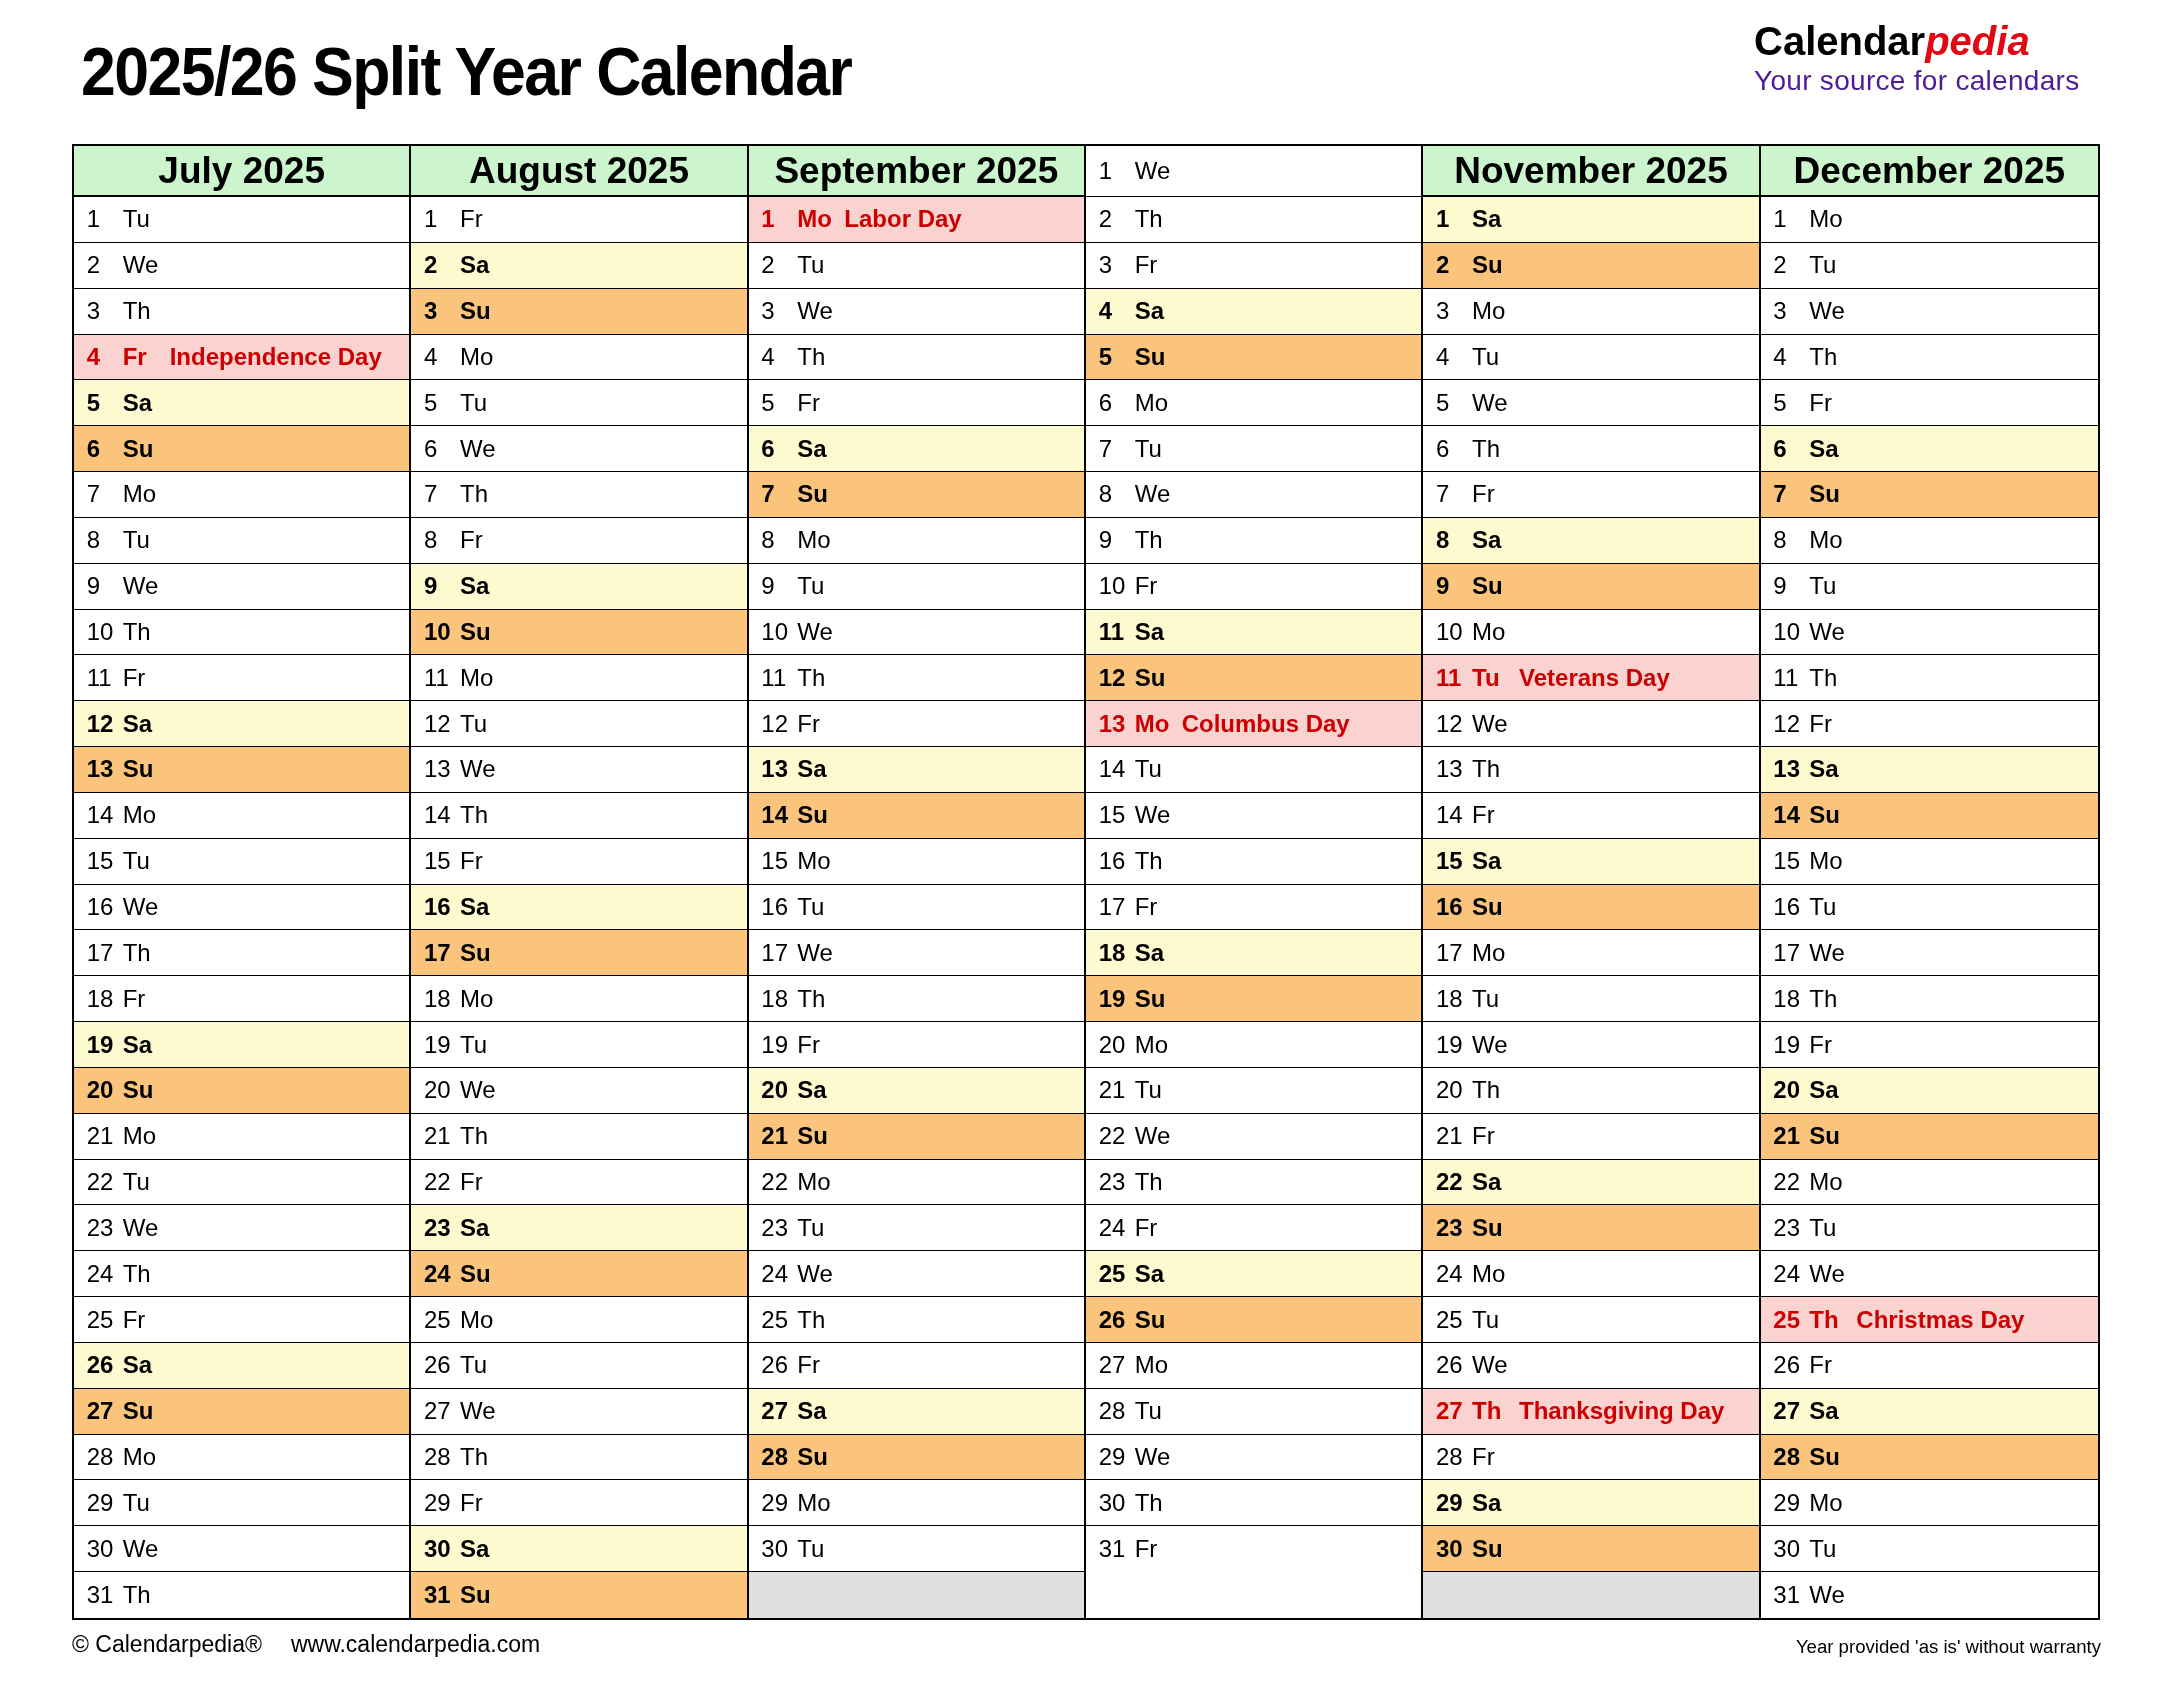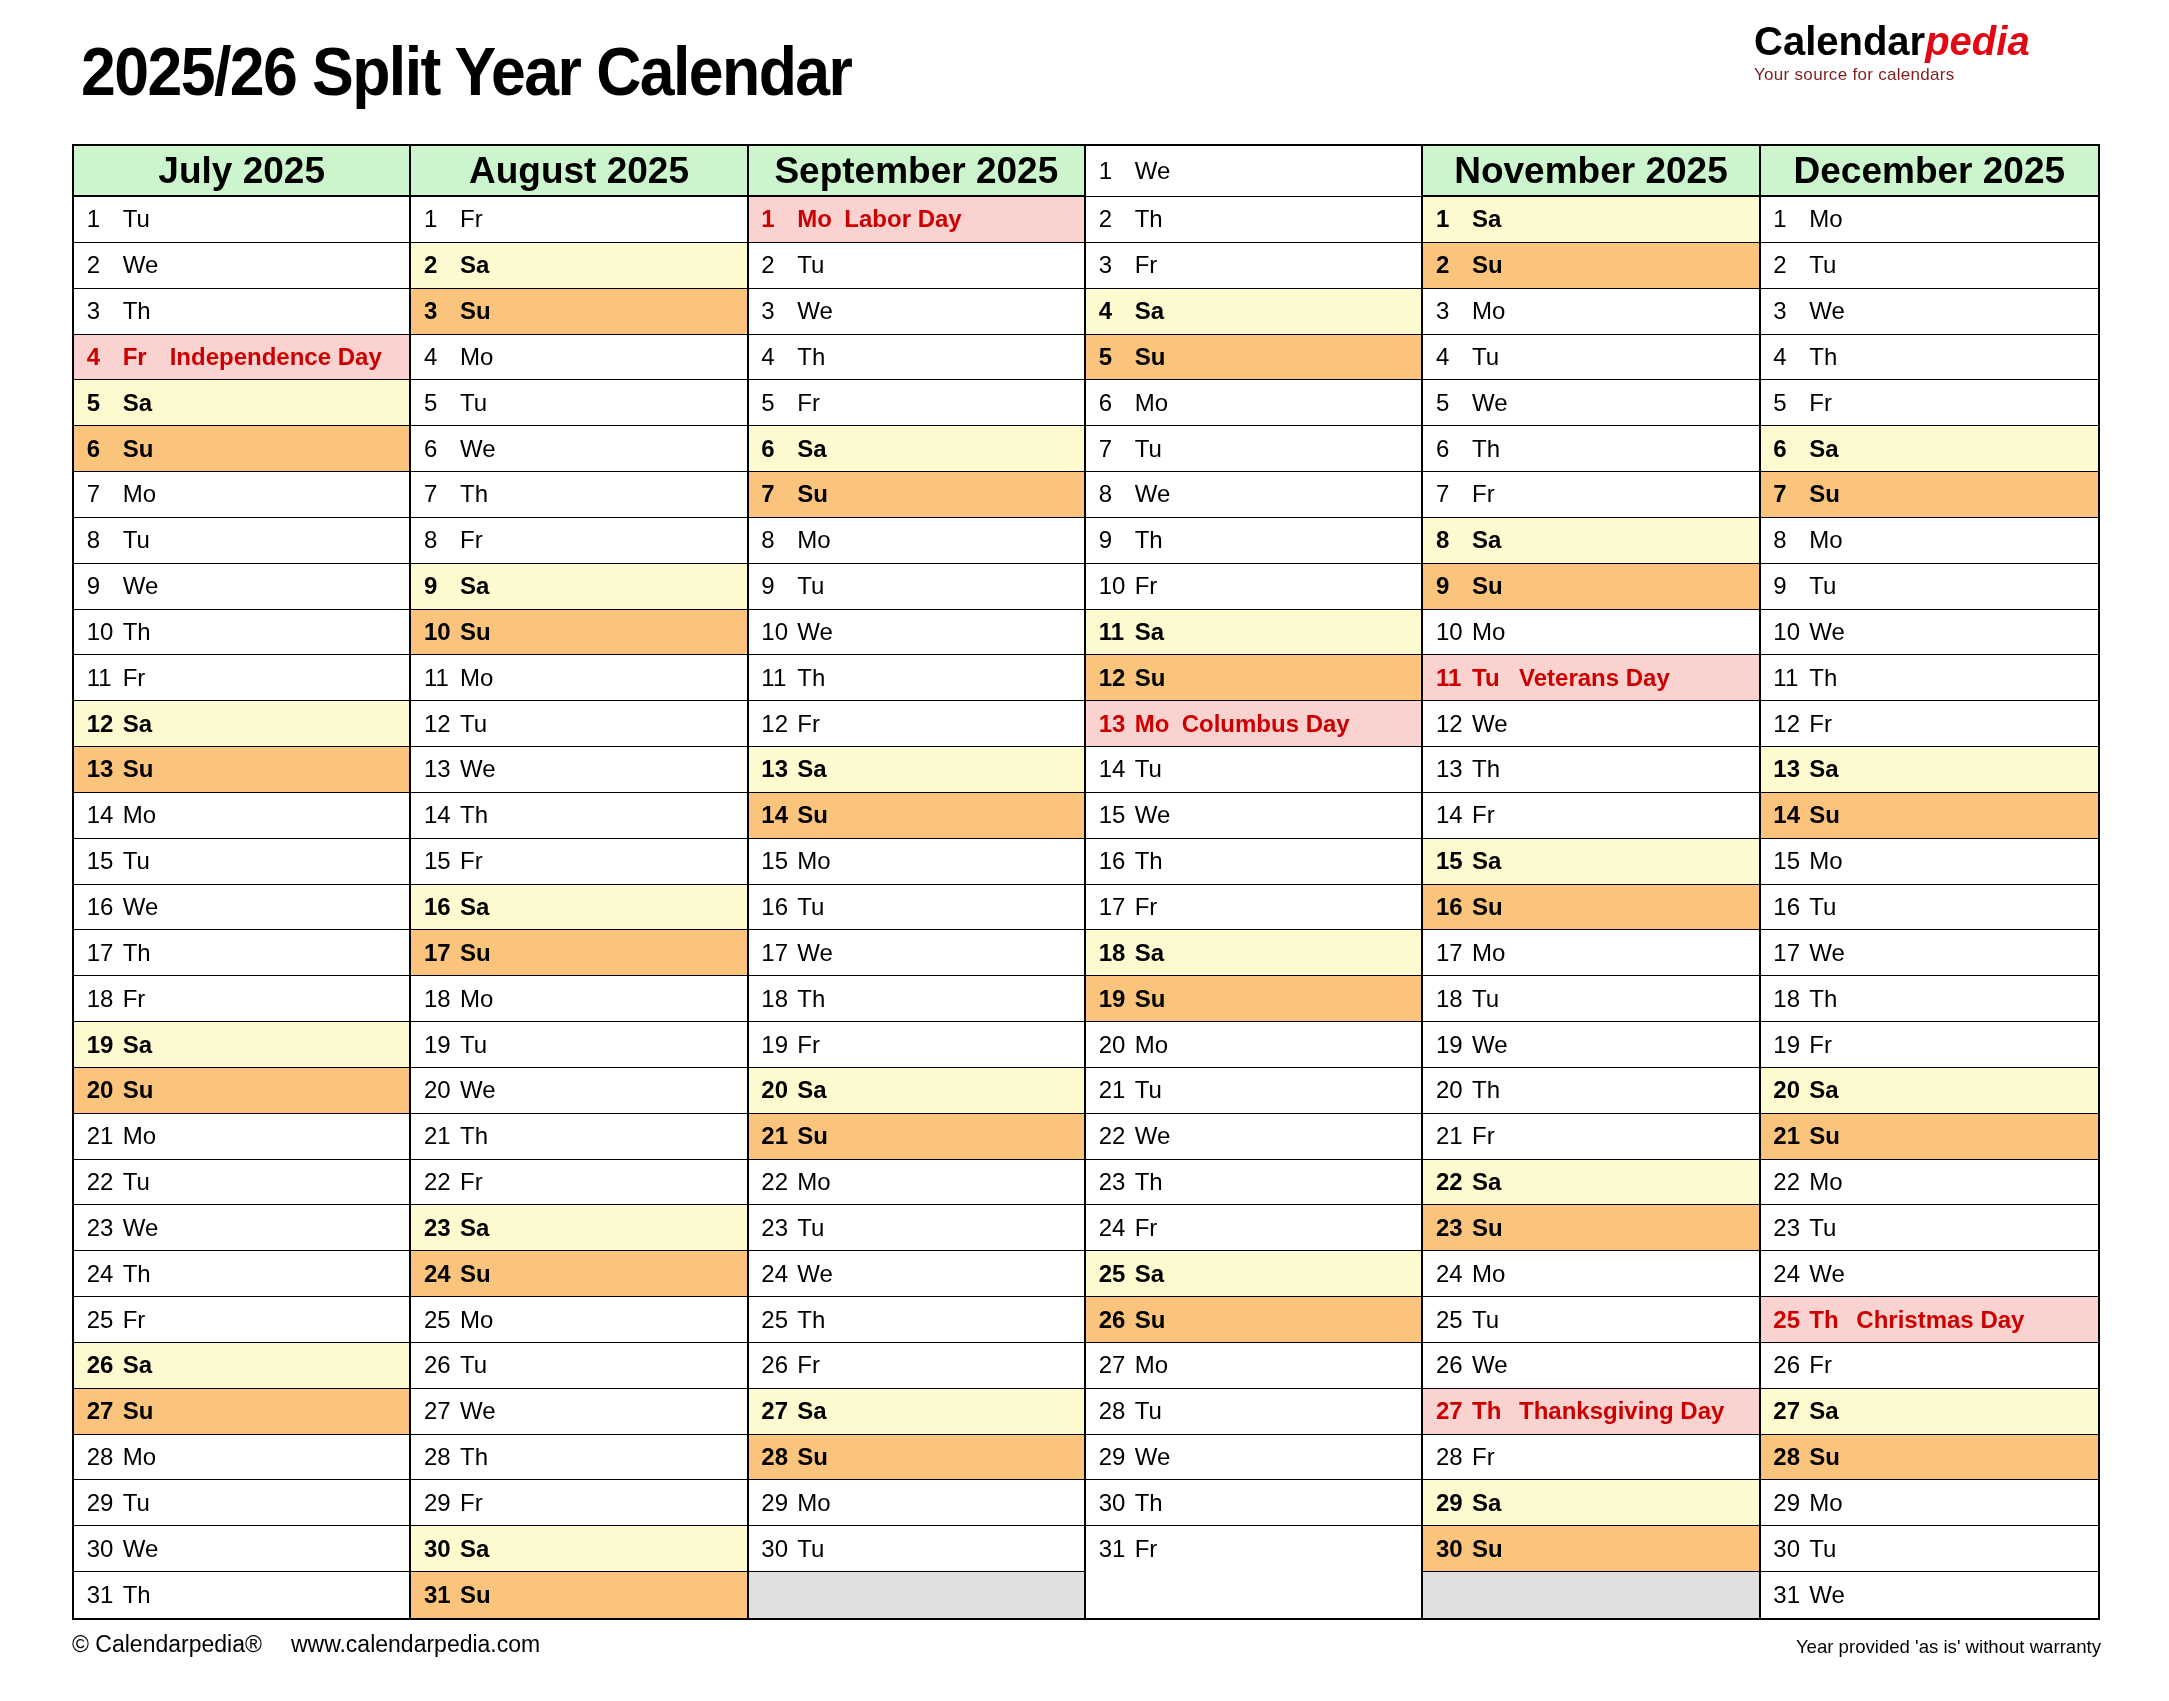--- a/index.html
+++ b/index.html
@@ -36,22 +36,22 @@
     font-size: 40px;
     font-weight: 700;
     white-space: nowrap;
     color: #000;
   }
   .logo-red {
     font-style: italic;
     color: var(--logo_red, #e30613);
   }
   .logo-tagline {
-    font-size: 17px;
-    color: #7f1d1d;
+    font-size: 28px;
+    color: #4c1d95;
     margin-top: 1.7px;
     letter-spacing: 0.3px;
     white-space: nowrap;
   }
   
   .calendar {
     position: absolute;
     left: 72px;
     top: 144px;
     width: 2028px;

